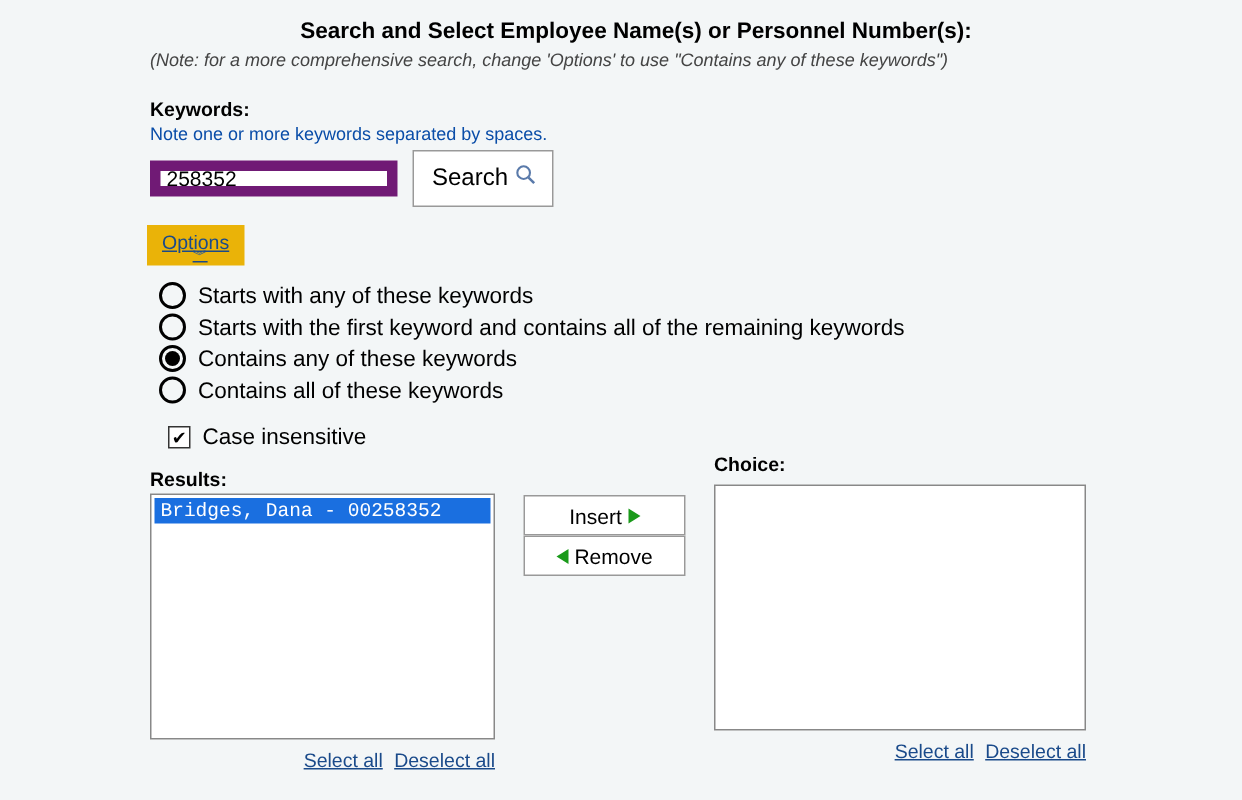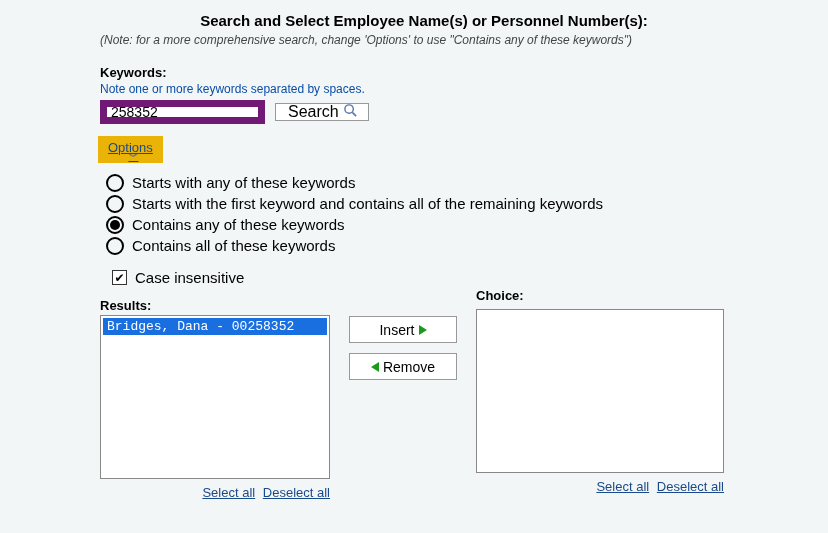--- a/index.html
+++ b/index.html
@@ -47,21 +47,21 @@
   }
   .kw-input {
     width: 165px;
     height: 24px;
     border: 7px solid #701a75;
     padding: 2px 4px;
     font-size: 14px;
     background: #fff;
   }
   .search-btn {
-    height: 18px;
+    height: 38px;
     border: 1px solid #999;
     background: #fff;
     padding: 2px 10px 2px 12px;
     font-size: 16px;
     cursor: pointer;
     display: inline-flex;
     align-items: center;
     gap: 4px;
   }
   .options-pill {
@@ -82,21 +82,21 @@
     font-size: 10px;
     color: #2a5a9a;
     line-height: 4px;
     text-decoration: none;
   }
   .opts {
     margin-left: 6px;
   }
   .radio-row {
     display: flex;
-    align-items: flex-start;
+    align-items: center;
     font-size: 15px;
     margin: 3px 0;
     gap: 8px;
   }
   .radio {
     width: 18px; height: 18px;
     border: 2px solid #000;
     border-radius: 50%;
     display: inline-flex;
     align-items: center;
@@ -130,21 +130,21 @@
     flex-shrink: 0;
   }
   .cols {
     display: flex;
     width: 100%;
     gap: 18px;
     align-items: flex-start;
   }
   .col { display: flex; flex-direction: column; }
   .col.left { width: 230px; }
-  .col.mid { width: 110px; align-items: center; padding-top: 18px; gap: 10px; }
+  .col.mid { width: 110px; align-items: center; padding-top: 18px; }
   .col.right { width: 248px; }
   .col-label { font-weight: bold; font-size: 13px; margin-bottom: 2px; }
   .listbox {
     border: 1px solid #888;
     background: #fff;
     height: 164px;
     width: 100%;
     overflow: auto;
     padding: 2px;
     font-size: 13px;

